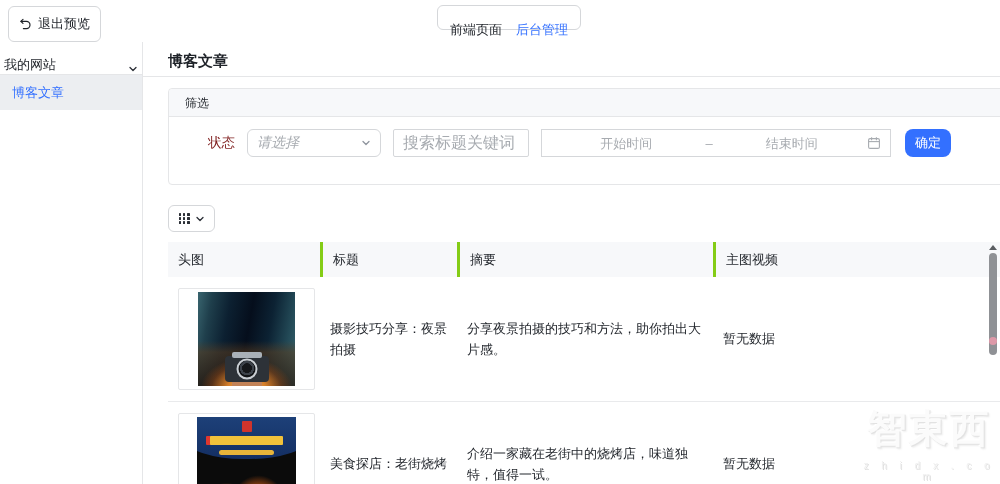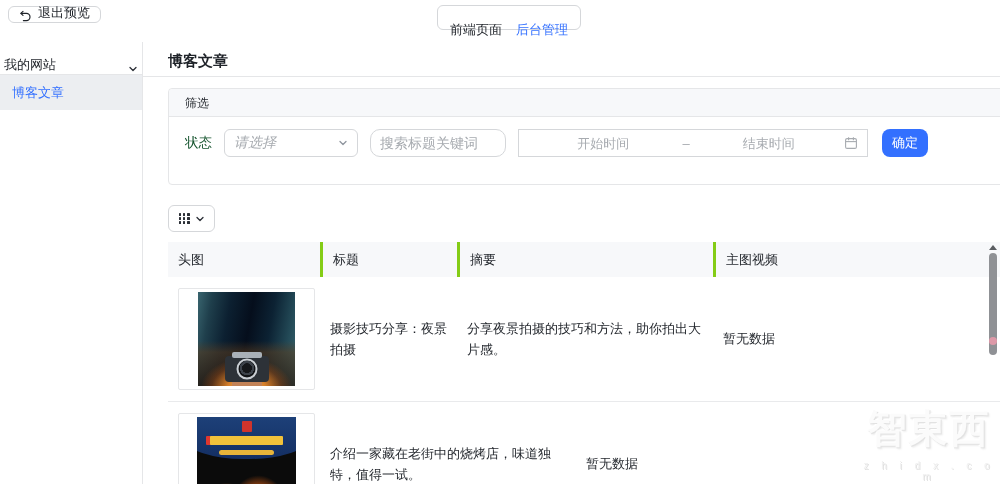--- a/index.html
+++ b/index.html
@@ -2,21 +2,21 @@
 <html><head>
 <meta charset="utf-8">
 <style>
   * { margin:0; padding:0; box-sizing:border-box; }
   html,body { background:#fff; }
   body { font-family:"Liberation Sans","DejaVu Sans",sans-serif; color:#1f2329; }
   .page { position:relative; width:1000px; height:484px; overflow:hidden; background:#fff; }
 
   
   .topbar { position:absolute; left:0; top:0; width:100%; height:42px; background:#fff; }
-  .exit-btn { position:absolute; left:8px; top:6px; height:17px; display:flex; align-items:flex-end; gap:6px;
+  .exit-btn { position:absolute; left:8px; top:6px; height:36px; display:flex; align-items:center; gap:6px;
     padding:0 10px; background:#fff; border:1px solid #d5d7da; border-radius:6px; font-size:13px; color:#1f2329; cursor:pointer;
     font-family:inherit; }
   .view-tabs { position:absolute; left:437px; top:5px; height:25px; display:flex; align-items:center; gap:14px;
     padding:0 12px; border:1px solid #d5d7da; border-radius:6px; background:#fff; }
   .view-tabs .tab { font-size:13px; color:#1f2329; cursor:pointer;margin-top:24px; }
   .view-tabs .tab.active { color:#3370ff; }
 
   
   .sidebar { position:absolute; left:0; top:42px; width:143px; height:442px; background:#fff; border-right:1px solid #e5e6e8; }
   .side-head { height:33px; display:flex; align-items:flex-end; justify-content:space-between; padding:0 4px;
@@ -27,25 +27,25 @@
   
   .main { position:absolute; left:143px; top:42px; right:0; bottom:0; background:#fff; }
   .page-title { position:absolute; left:25px; top:10px; font-size:15px; font-weight:bold; color:#1f2329; }
   .title-line { position:absolute; left:0; top:34px; right:0; height:1px; background:#e5e6e8; }
 
   
   .filter-card { position:absolute; left:25px; top:46px; width:880px; height:97px; border:1px solid #e5e6e8; border-radius:4px; background:#fff; }
   .filter-head { height:28px; line-height:28px; background:#f7f8fa; border-bottom:1px solid #e5e6e8; padding-left:16px;
     font-size:12px; color:#1f2329; border-radius:4px 4px 0 0; }
   .filter-body { display:flex; align-items:center; gap:12px; padding:12px 16px 0 16px; }
-  .f-label { font-size:13.5px; color:#14532d; }
+  .f-label { font-size:13.5px; color:#7f1d1d;margin-left:23px; }
   .select { width:134px; height:28px; border:1px solid #d5d7da; border-radius:6px; display:flex; align-items:center;
     justify-content:space-between; padding:0 9px; cursor:pointer; background:#fff; }
   .select .ph { font-size:14px; color:#a7abb0;font-style:italic; }
-  .txt-input { width:136px; height:28px; border:1px solid #d5d7da; border-radius:10px; padding:0 9px; font-size:14px;
+  .txt-input { width:136px; height:28px; border:1px solid #d5d7da; border-radius:2px; padding:0 9px; font-size:16px;
     color:#1f2329; outline:none; font-family:inherit; }
   .txt-input::placeholder { color:#a7abb0; }
   .daterange { width:350px; height:28px; border:1px solid #d5d7da; border-radius:0; display:flex; align-items:center;
     padding:0 9px; background:#fff; }
   .daterange input { flex:1; border:none; outline:none; min-width:0; text-align:center; font-size:13px; color:#1f2329; font-family:inherit; background:transparent; }
   .daterange input::placeholder { color:#a7abb0; }
   .daterange .dash { color:#a7abb0; font-size:13px; padding:0 4px; }
   .confirm-btn { margin-left:2px; width:46px; height:28px; background:#3370ff; color:#fff; border:none; border-radius:8px;
     font-size:13px; cursor:pointer; font-family:inherit; }
 
@@ -219,20 +219,21 @@
           <div class="thumb-card">
             <div class="thumb-bbq">
               <span class="flame"></span>
               <span class="sky"></span>
               <span class="logo"></span>
               <span class="ttl"></span>
               <span class="sub"></span>
             </div>
           </div>
         </div>
+        <div class="td c2">美食探店：老街烧烤</div>
         <div class="td c3 summary">介绍一家藏在老街中的烧烤店，味道独特，值得一试。</div>
         <div class="td c4">暂无数据</div>
       </div>
     </div>
   </div>
 
   <div class="watermark">
     <div class="wm-text">智東西</div>
     <div class="wm-sub">z h i d x . c o m</div>
   </div>

